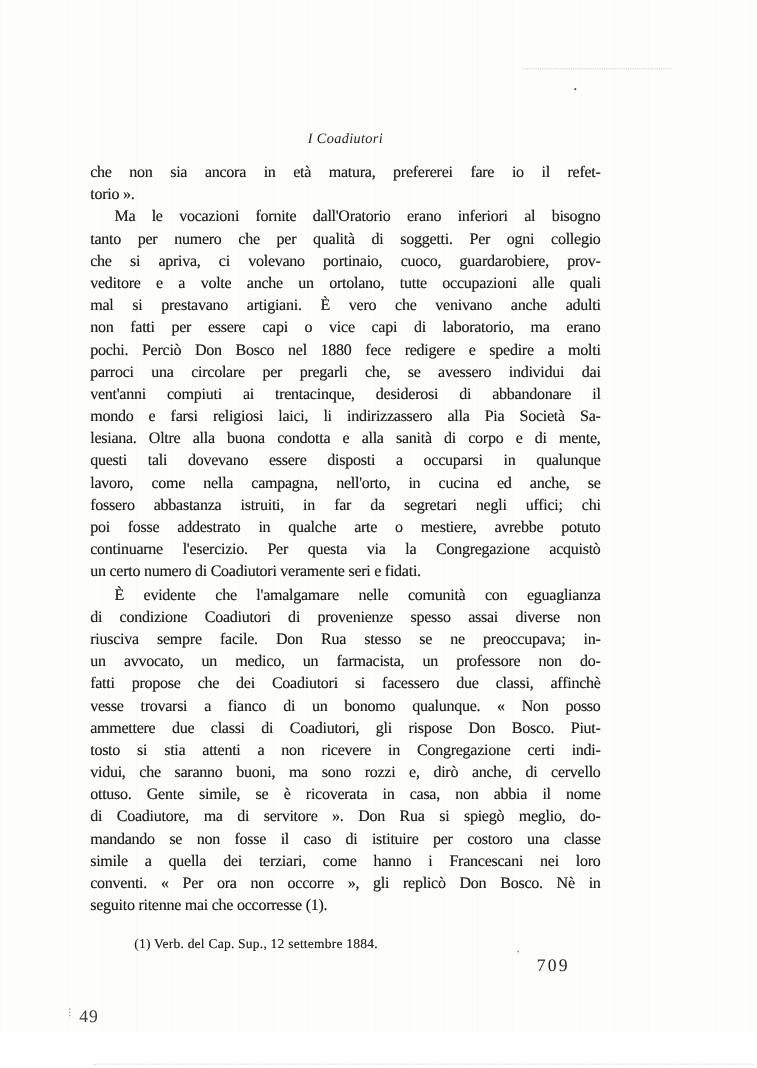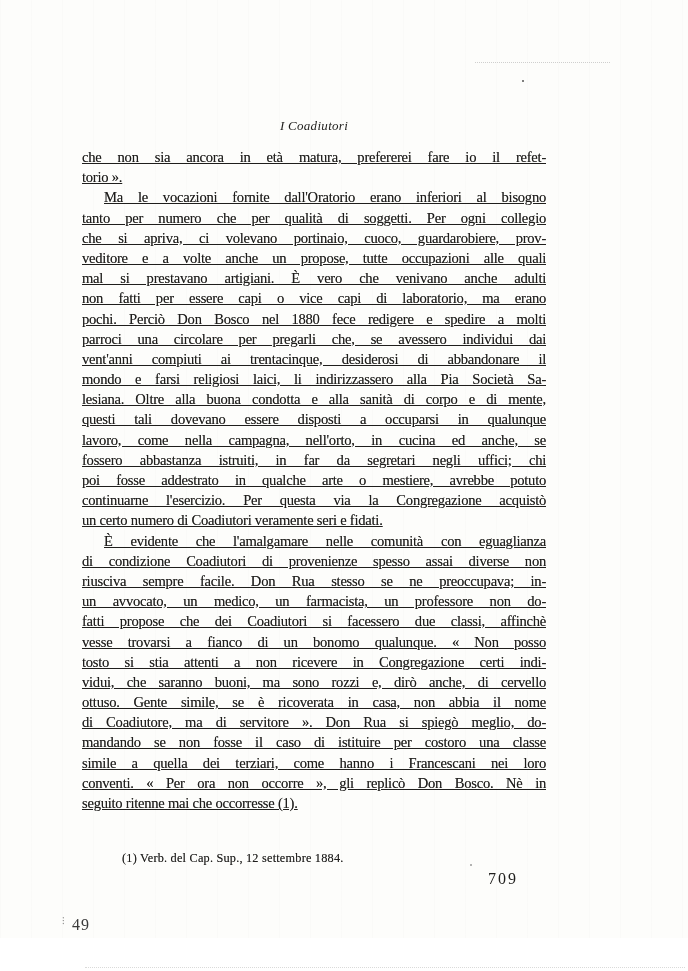--- a/index.html
+++ b/index.html
@@ -28,21 +28,20 @@
   }
   .body-text{
     position:absolute;top:147px;left:82px;width:464px;
     font-size:14.6px;letter-spacing:-0.25px;
     text-shadow:0 0 0.4px rgba(20,20,20,0.55);
   }
   .line{
     height:20.2px;line-height:20.2px;
     text-align:justify;text-align-last:justify;
     white-space:nowrap;
-    text-decoration:underline;
   }
   .line-last{text-align-last:left;}
   .line-indent{text-indent:22px;}
   .footnote{
     position:absolute;top:851px;left:82px;width:464px;
     font-size:12.3px;letter-spacing:0.2px;
     padding-left:40px;box-sizing:border-box;
     text-shadow:0 0 0.3px rgba(20,20,20,0.5);
   }
   .footnote .src{}
@@ -75,40 +74,41 @@
 <div class="page">
 
   <div class="running-header">I Coadiutori</div>
 
   <div class="body-text">
       <div class="line">che non sia ancora in età matura, prefererei fare io il refet-</div>
       <div class="line line-last">torio ».</div>
       <div class="line line-indent">Ma le vocazioni fornite dall'Oratorio erano inferiori al bisogno</div>
       <div class="line">tanto per numero che per qualità di soggetti. Per ogni collegio</div>
       <div class="line">che si apriva, ci volevano portinaio, cuoco, guardarobiere, prov-</div>
-      <div class="line">veditore e a volte anche un propose, tutte occupazioni alle quali</div>
+      <div class="line">veditore e a volte anche un ortolano, tutte occupazioni alle quali</div>
       <div class="line">mal si prestavano artigiani. È vero che venivano anche adulti</div>
       <div class="line">non fatti per essere capi o vice capi di laboratorio, ma erano</div>
       <div class="line">pochi. Perciò Don Bosco nel 1880 fece redigere e spedire a molti</div>
       <div class="line">parroci una circolare per pregarli che, se avessero individui dai</div>
       <div class="line">vent'anni compiuti ai trentacinque, desiderosi di abbandonare il</div>
       <div class="line">mondo e farsi religiosi laici, li indirizzassero alla Pia Società Sa-</div>
       <div class="line">lesiana. Oltre alla buona condotta e alla sanità di corpo e di mente,</div>
       <div class="line">questi tali dovevano essere disposti a occuparsi in qualunque</div>
       <div class="line">lavoro, come nella campagna, nell'orto, in cucina ed anche, se</div>
       <div class="line">fossero abbastanza istruiti, in far da segretari negli uffici; chi</div>
       <div class="line">poi fosse addestrato in qualche arte o mestiere, avrebbe potuto</div>
       <div class="line">continuarne l'esercizio. Per questa via la Congregazione acquistò</div>
       <div class="line line-last">un certo numero di Coadiutori veramente seri e fidati.</div>
       <div class="line line-indent">È evidente che l'amalgamare nelle comunità con eguaglianza</div>
       <div class="line">di condizione Coadiutori di provenienze spesso assai diverse non</div>
       <div class="line">riusciva sempre facile. Don Rua stesso se ne preoccupava; in-</div>
       <div class="line">un avvocato, un medico, un farmacista, un professore non do-</div>
       <div class="line">fatti propose che dei Coadiutori si facessero due classi, affinchè</div>
       <div class="line">vesse trovarsi a fianco di un bonomo qualunque. « Non posso</div>
+      <div class="line">ammettere due classi di Coadiutori, gli rispose Don Bosco. Piut-</div>
       <div class="line">tosto si stia attenti a non ricevere in Congregazione certi indi-</div>
       <div class="line">vidui, che saranno buoni, ma sono rozzi e, dirò anche, di cervello</div>
       <div class="line">ottuso. Gente simile, se è ricoverata in casa, non abbia il nome</div>
       <div class="line">di Coadiutore, ma di servitore ». Don Rua si spiegò meglio, do-</div>
       <div class="line">mandando se non fosse il caso di istituire per costoro una classe</div>
       <div class="line">simile a quella dei terziari, come hanno i Francescani nei loro</div>
       <div class="line">conventi. « Per ora non occorre », gli replicò Don Bosco. Nè in</div>
       <div class="line line-last">seguito ritenne mai che occorresse (1).</div>
     </div>
 

